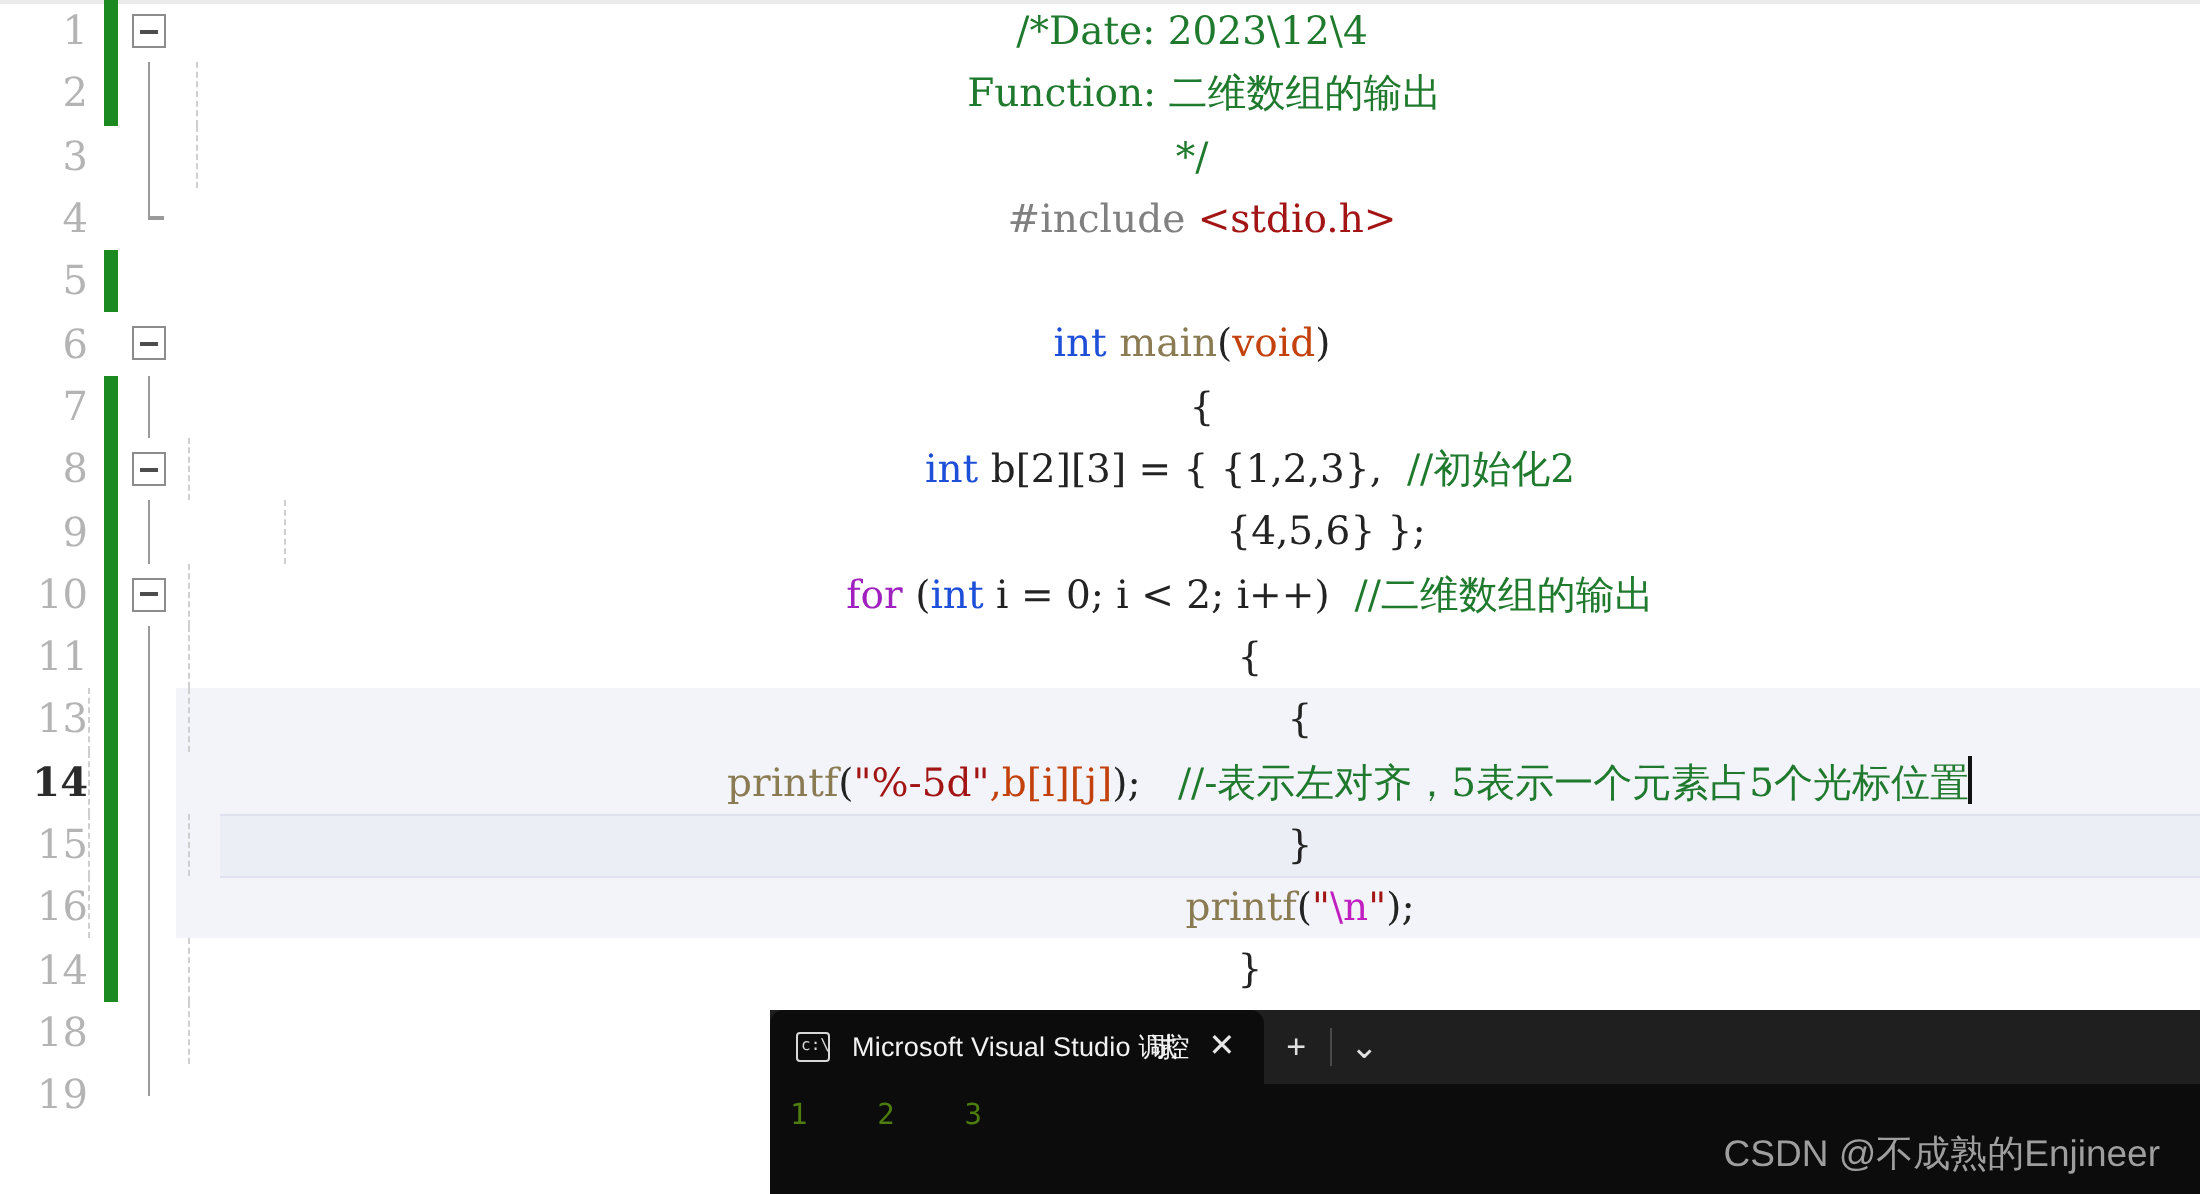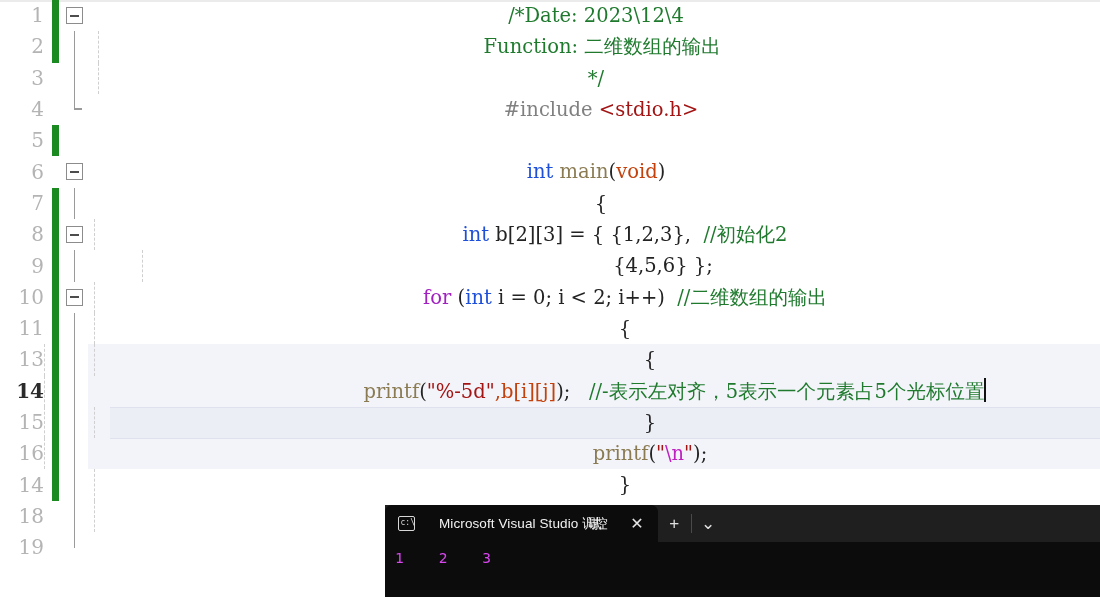--- a/index.html
+++ b/index.html
@@ -125,21 +125,21 @@
     align-items:flex-end;
   }
   .term-tab {
     position:relative;
     height:37px;
     background:#0c0c0c;
     border-top-left-radius:7px;
     border-top-right-radius:7px;
     display:flex; align-items:center;
     padding:0 8px 0 13px;
-    gap:24px;
+    gap:11px;
     min-width:246px;
   }
   .tabicon {
     width:17px; height:15px;
     border:1.6px solid #d8d8d8;
     border-radius:2px;
     position:relative;
     flex:0 0 17px;
   }
   .tabicon:after {
@@ -173,21 +173,21 @@
     height:37px;
     display:flex; align-items:center; justify-content:center;
     width:33px;
   }
   .term-sep { width:1px; height:19px; background:#4a4a4a; align-self:center; }
   .term-body {
     padding:7px 0 0 10px;
     font-family:"DejaVu Sans Mono", monospace;
     font-size:14.5px;
     line-height:18px;
-    color:#d946ef;
+    color:#4d7c0f;
     white-space:pre;
   }
 
   .watermark {
     position:absolute;
     right:20px; bottom:8px;
     font-family:"Liberation Sans", sans-serif;
     font-size:18.5px;
     color:#9e9e9e;
     white-space:nowrap;
@@ -399,15 +399,16 @@
       <div class="term-tab">
         <span class="tabicon"></span>
         <span class="tabtitle"><span>Microsoft Visual Studio </span><span class="sq">调试控</span></span>
         <span class="tabclose">✕</span>
       </div>
       <div class="term-newtab">+</div>
       <div class="term-sep"></div>
       <div class="term-dd">⌄</div>
     </div>
     <div class="term-body"><div>1    2    3</div></div>
+    <div class="watermark">CSDN @不成熟的Enjineer</div>
   </div>
 
 </div>
 
 </body></html>

